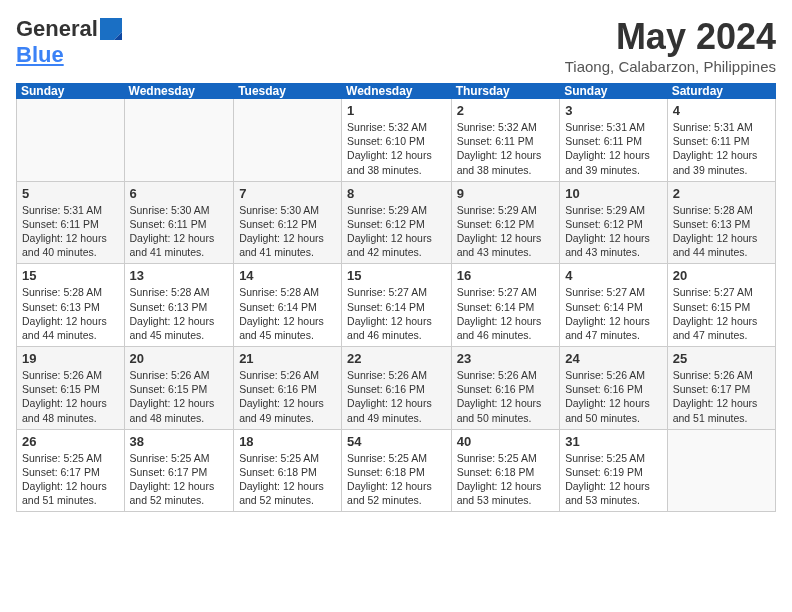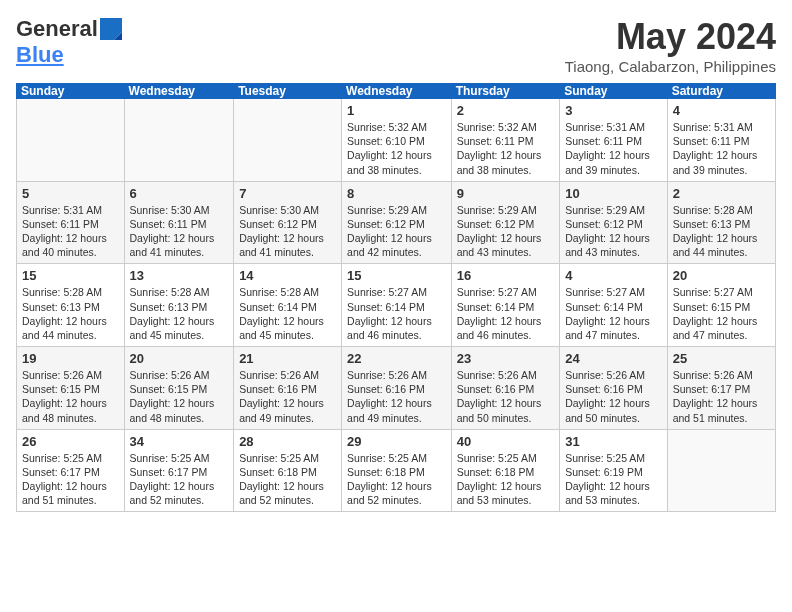--- a/index.html
+++ b/index.html
@@ -197,27 +197,27 @@
 Sunset: 6:16 PM
 Daylight: 12 hours and 50 minutes.</span></td>
         <td><span class="day-num">25</span><span class="day-info" style="white-space: pre-line;">Sunrise: 5:26 AM
 Sunset: 6:17 PM
 Daylight: 12 hours and 51 minutes.</span></td>
       </tr>
       <tr>
         <td><span class="day-num">26</span><span class="day-info" style="white-space: pre-line;">Sunrise: 5:25 AM
 Sunset: 6:17 PM
 Daylight: 12 hours and 51 minutes.</span></td>
-        <td><span class="day-num">34</span><span class="day-info" style="white-space: pre-line;">Sunrise: 5:25 AM
+        <td><span class="day-num">38</span><span class="day-info" style="white-space: pre-line;">Sunrise: 5:25 AM
 Sunset: 6:17 PM
 Daylight: 12 hours and 52 minutes.</span></td>
-        <td><span class="day-num">28</span><span class="day-info" style="white-space: pre-line;">Sunrise: 5:25 AM
+        <td><span class="day-num">18</span><span class="day-info" style="white-space: pre-line;">Sunrise: 5:25 AM
 Sunset: 6:18 PM
 Daylight: 12 hours and 52 minutes.</span></td>
-        <td><span class="day-num">29</span><span class="day-info" style="white-space: pre-line;">Sunrise: 5:25 AM
+        <td><span class="day-num">54</span><span class="day-info" style="white-space: pre-line;">Sunrise: 5:25 AM
 Sunset: 6:18 PM
 Daylight: 12 hours and 52 minutes.</span></td>
         <td><span class="day-num">40</span><span class="day-info" style="white-space: pre-line;">Sunrise: 5:25 AM
 Sunset: 6:18 PM
 Daylight: 12 hours and 53 minutes.</span></td>
         <td><span class="day-num">31</span><span class="day-info" style="white-space: pre-line;">Sunrise: 5:25 AM
 Sunset: 6:19 PM
 Daylight: 12 hours and 53 minutes.</span></td>
         <td class="empty"></td>
       </tr>

